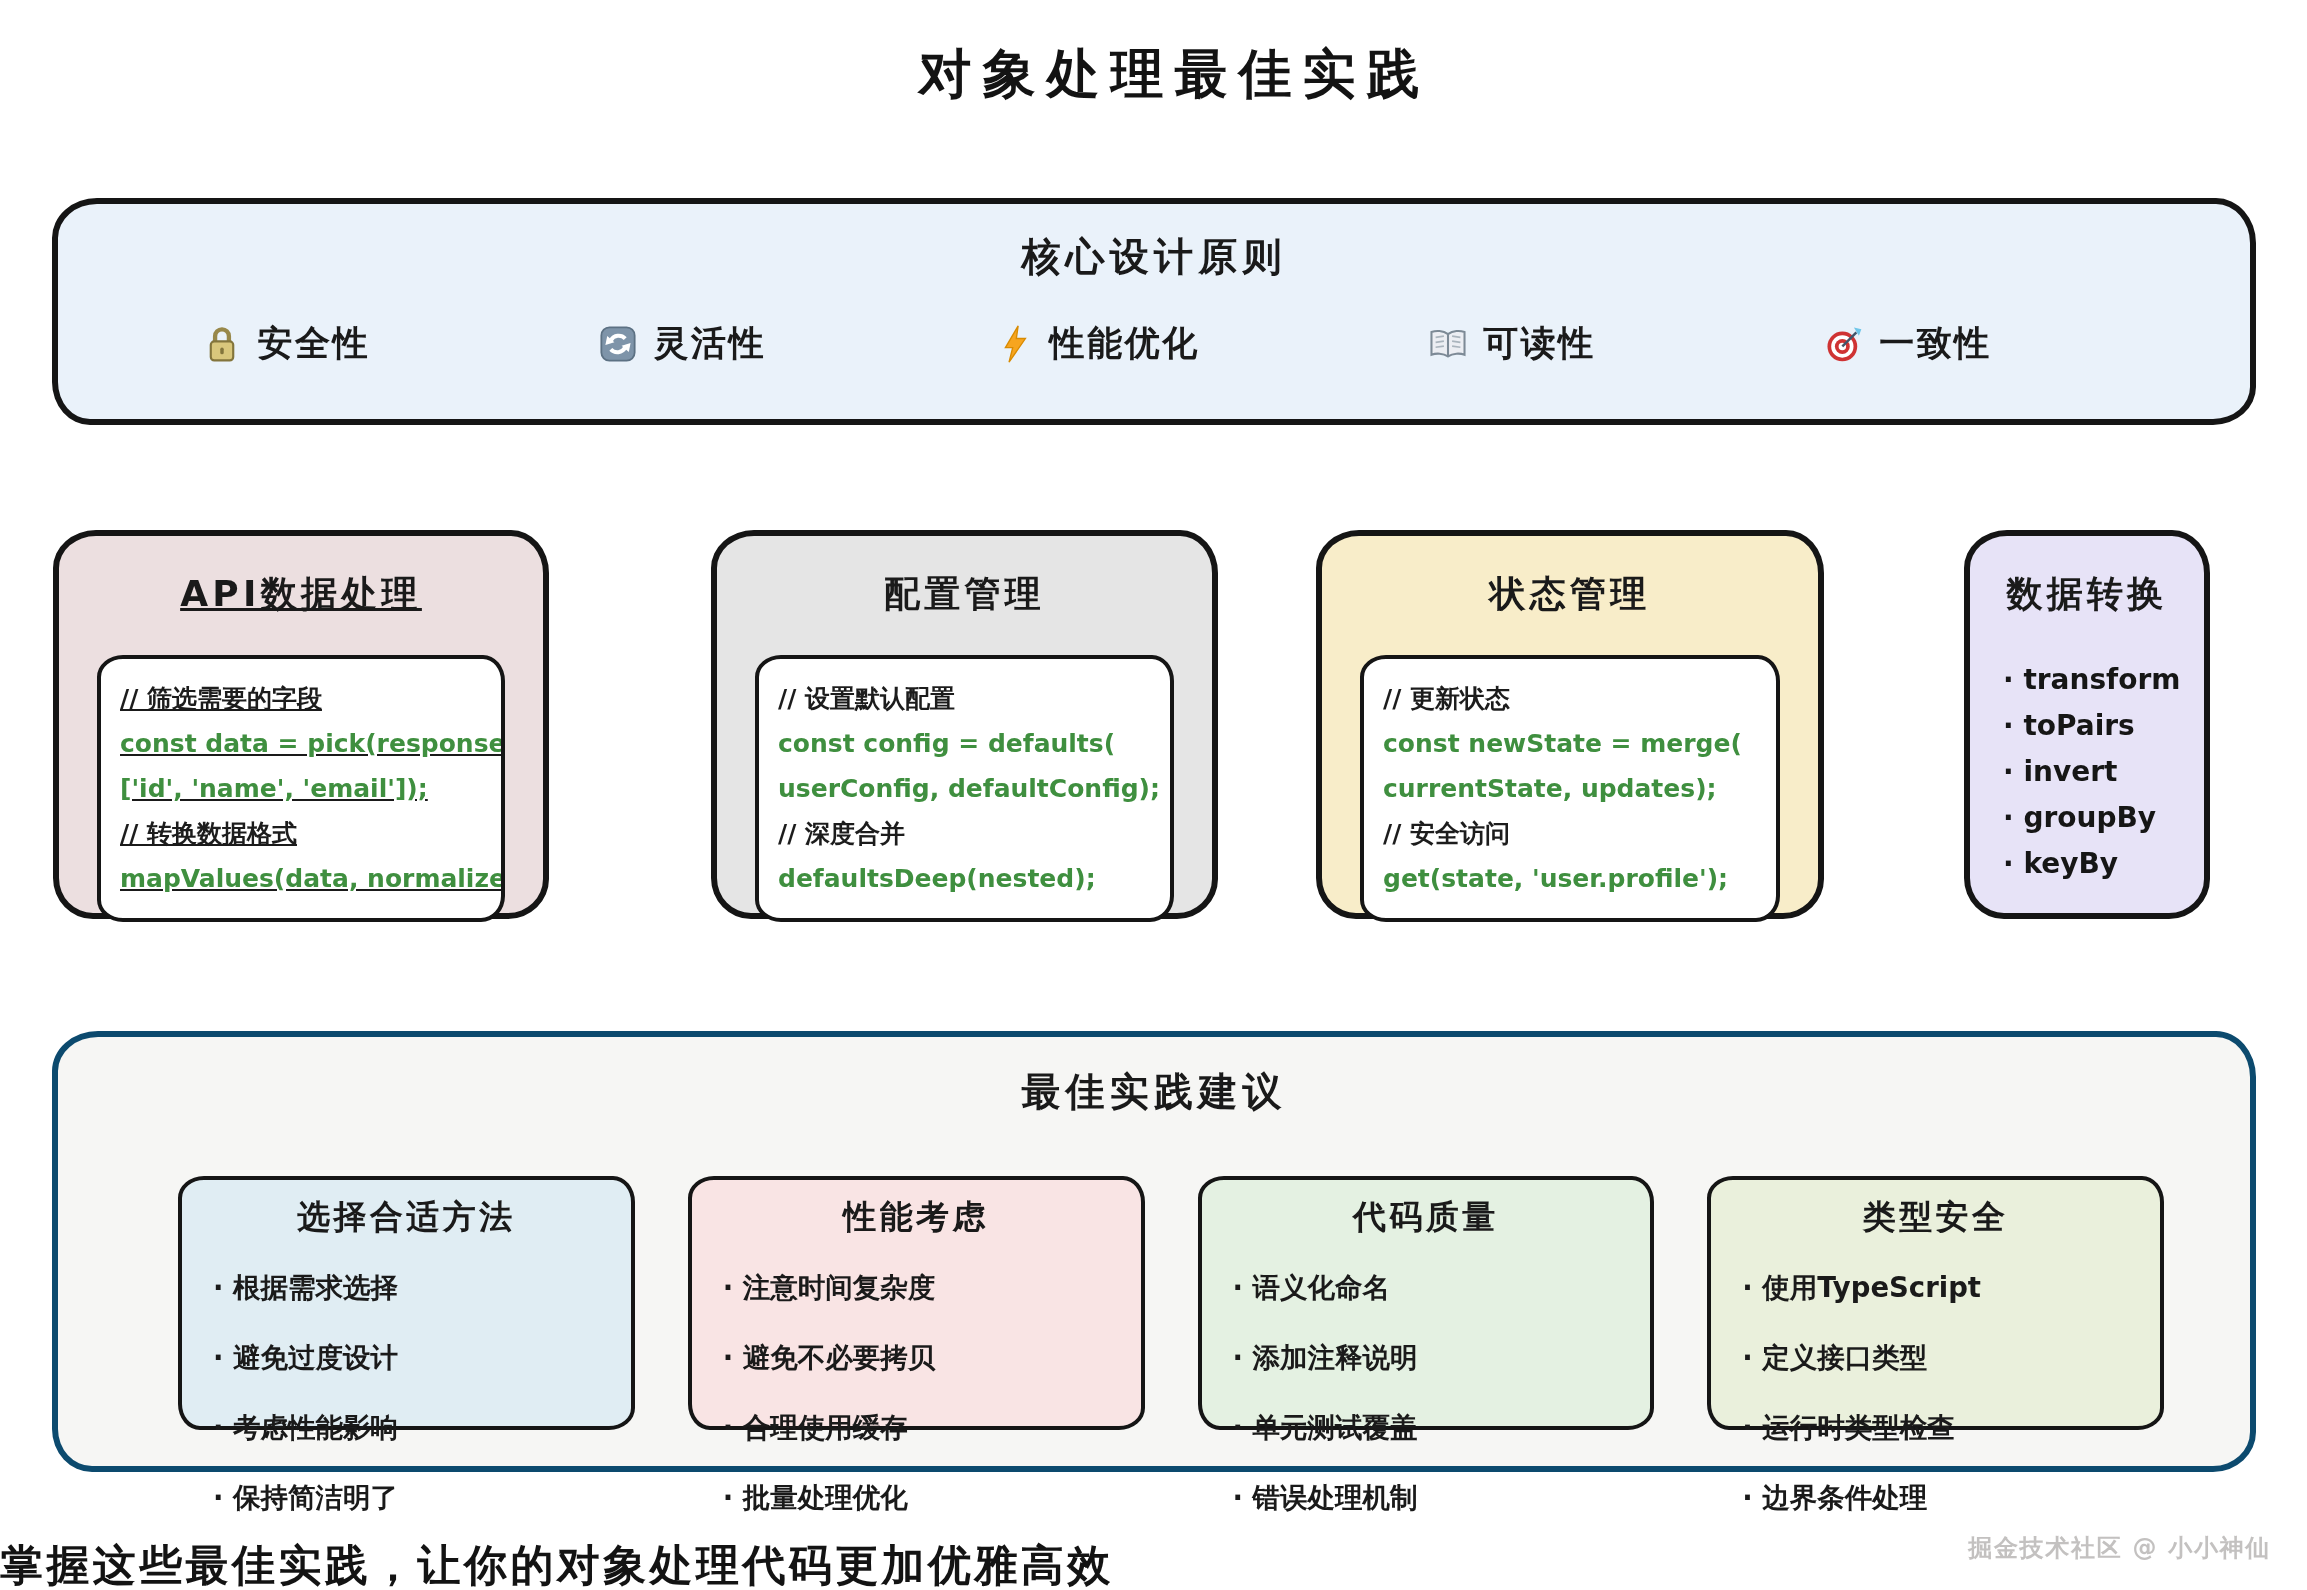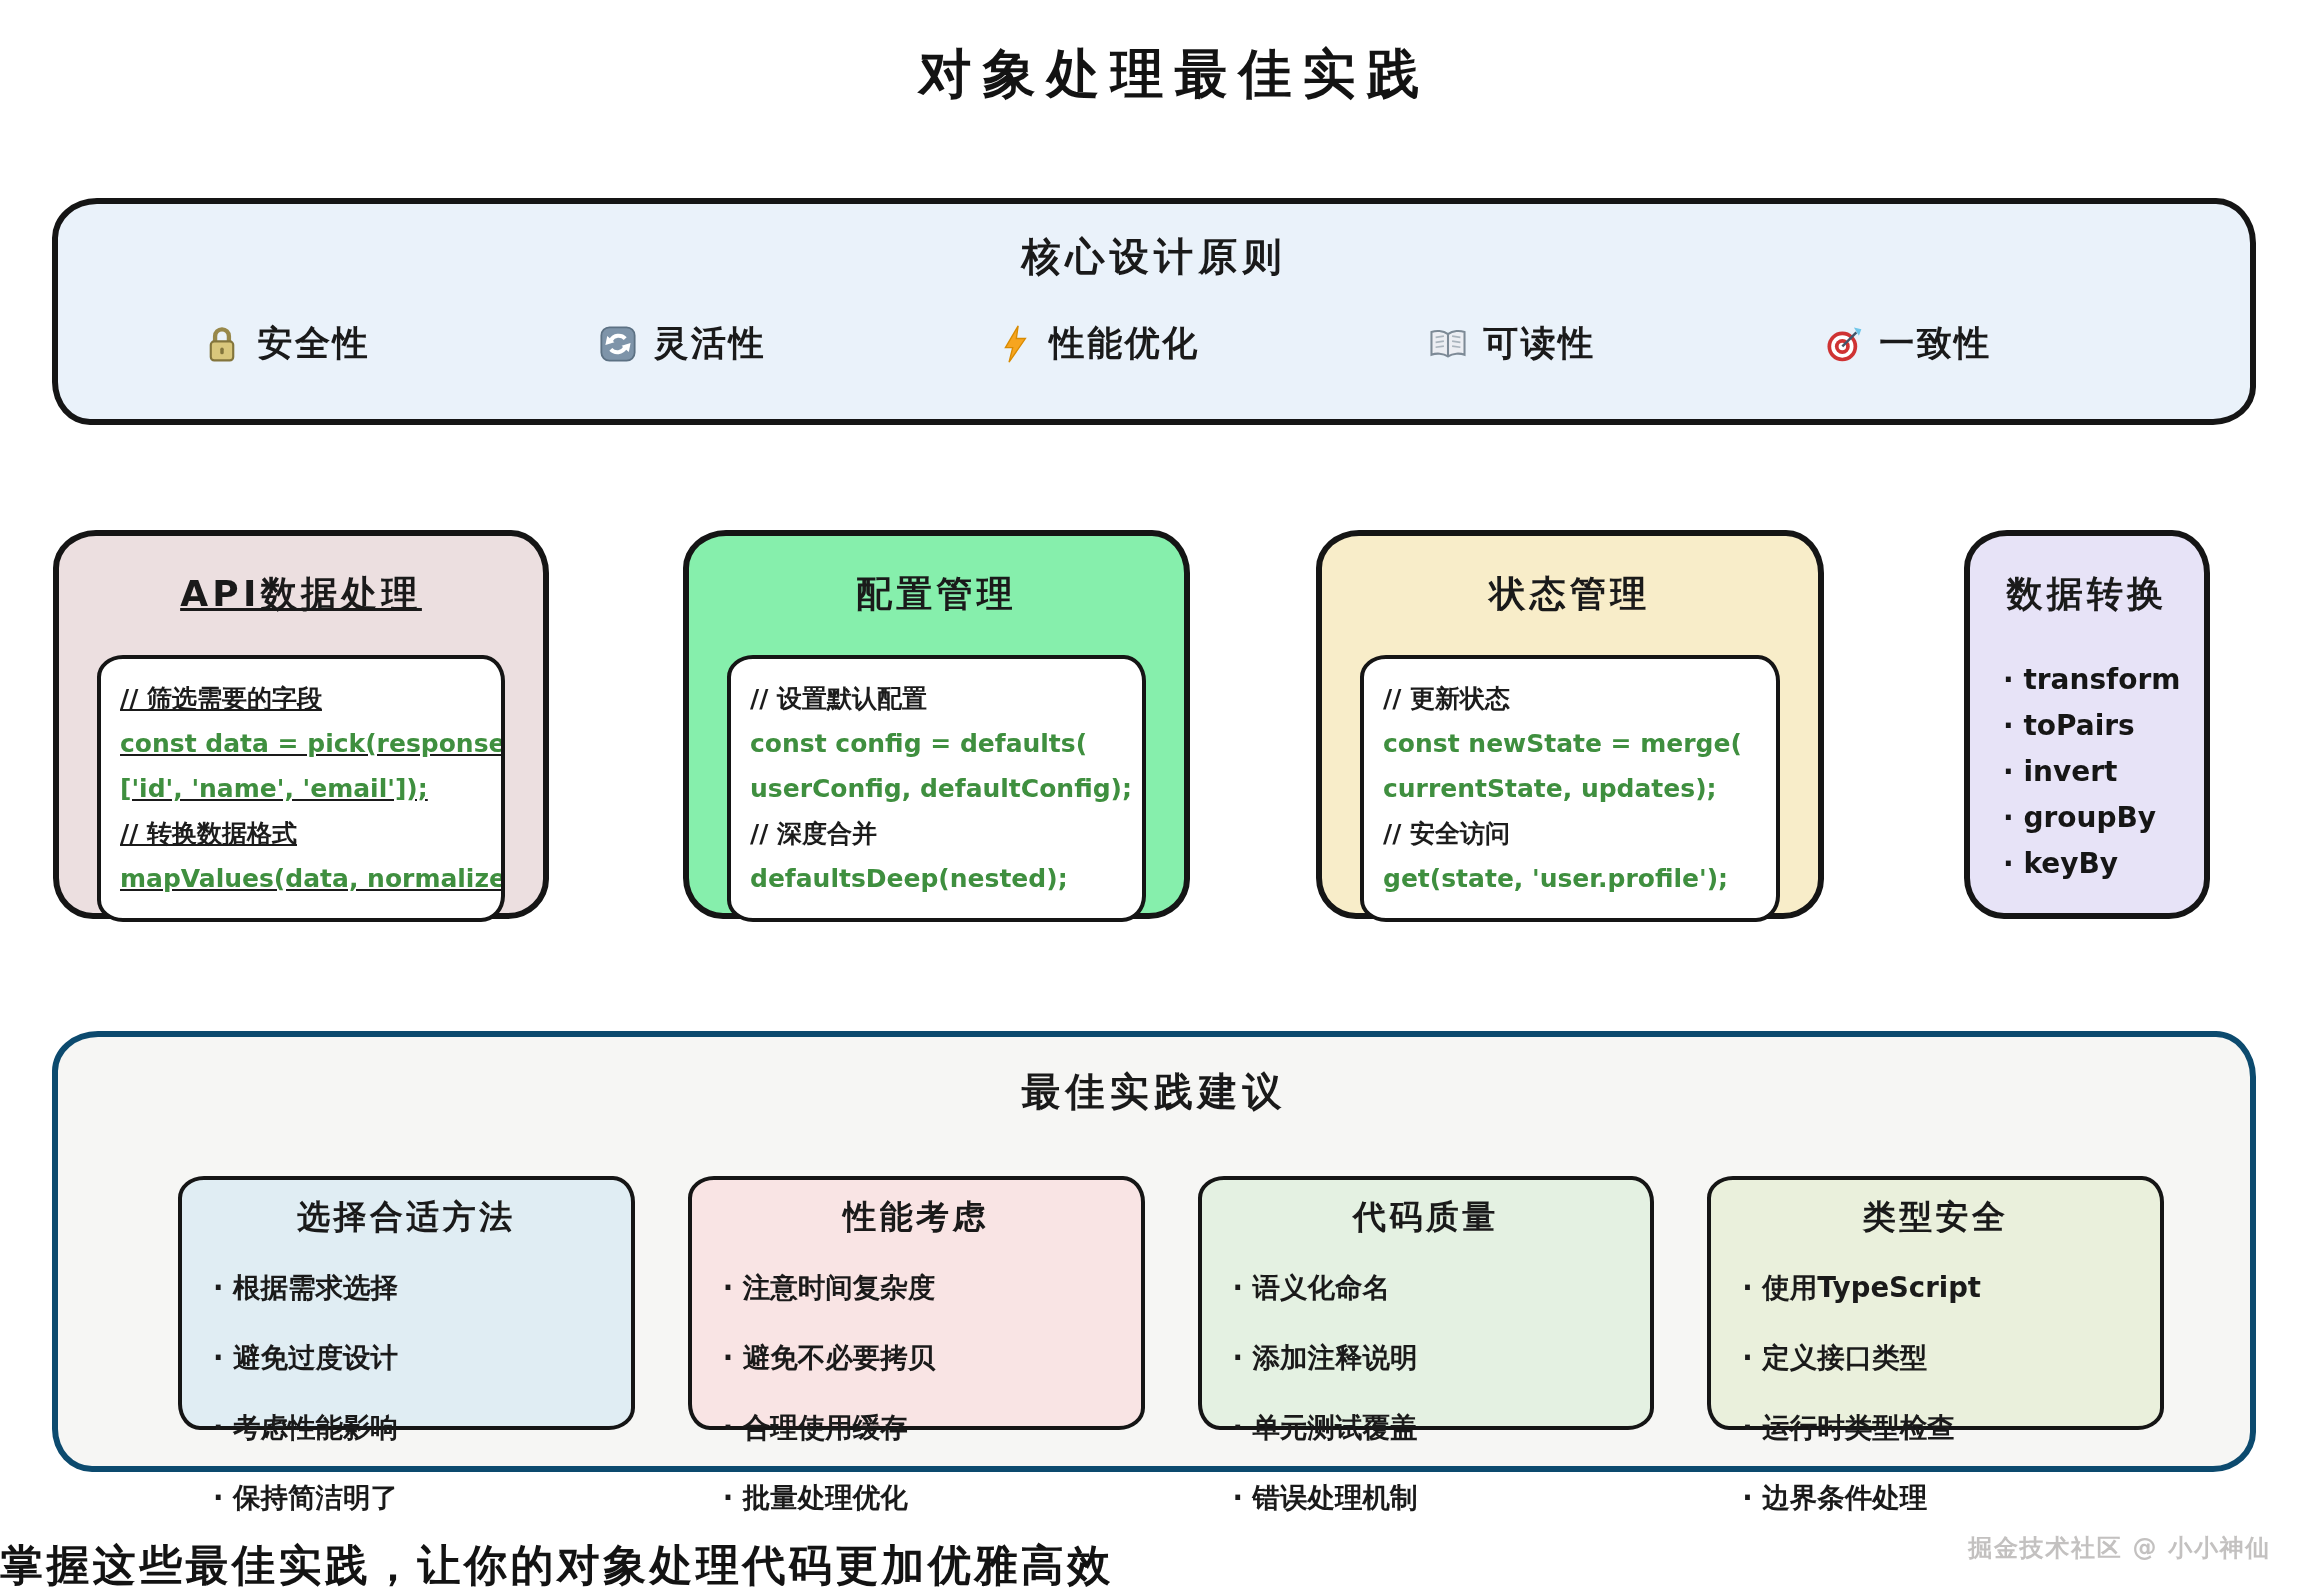--- a/index.html
+++ b/index.html
@@ -22,21 +22,21 @@
   .p-row{display:flex;justify-content:space-between;align-items:center;margin-top:36px;padding:0 258px 0 144px;}
   .p-item{display:flex;align-items:center;gap:15.5px;font-size:35px;font-weight:600;letter-spacing:2.6px;}
   .icon{display:inline-flex;align-items:center;justify-content:center;width:40px;height:40px;}
   
   .card{
     position:absolute;top:530px;height:389px;box-sizing:border-box;
     border:6px solid #151515;border-radius:43px 38px 41px 40px / 38px 43px 40px 41px;
   }
   .card h2{margin:34px 0 0;text-align:center;font-size:36px;font-weight:700;letter-spacing:4.3px;}
   .card-api{left:53px;width:496px;background:#ecdfe0;text-decoration:underline;}
-  .card-config{left:683px;width:507px;background:#86efac;}
+  .card-config{left:711px;width:507px;background:#e5e5e5;}
   .card-state{left:1316px;width:508px;background:#f8edc9;}
   .card-transform{left:1964px;width:246px;background:#e7e3f7;}
   .codebox{
     margin:36px auto 0;width:calc(100% - 76px);box-sizing:border-box;background:#ffffff;
     border:4.3px solid #151515;border-radius:26px 22px 24px 26px / 22px 26px 26px 22px;
     padding:17px 19px;overflow:hidden;
   }
   .line{font-size:25px;line-height:45px;white-space:nowrap;font-weight:600;}
   .line.comment{color:#1c1c1c;font-weight:700;}
   .line.code{color:#3f8f3f;}

